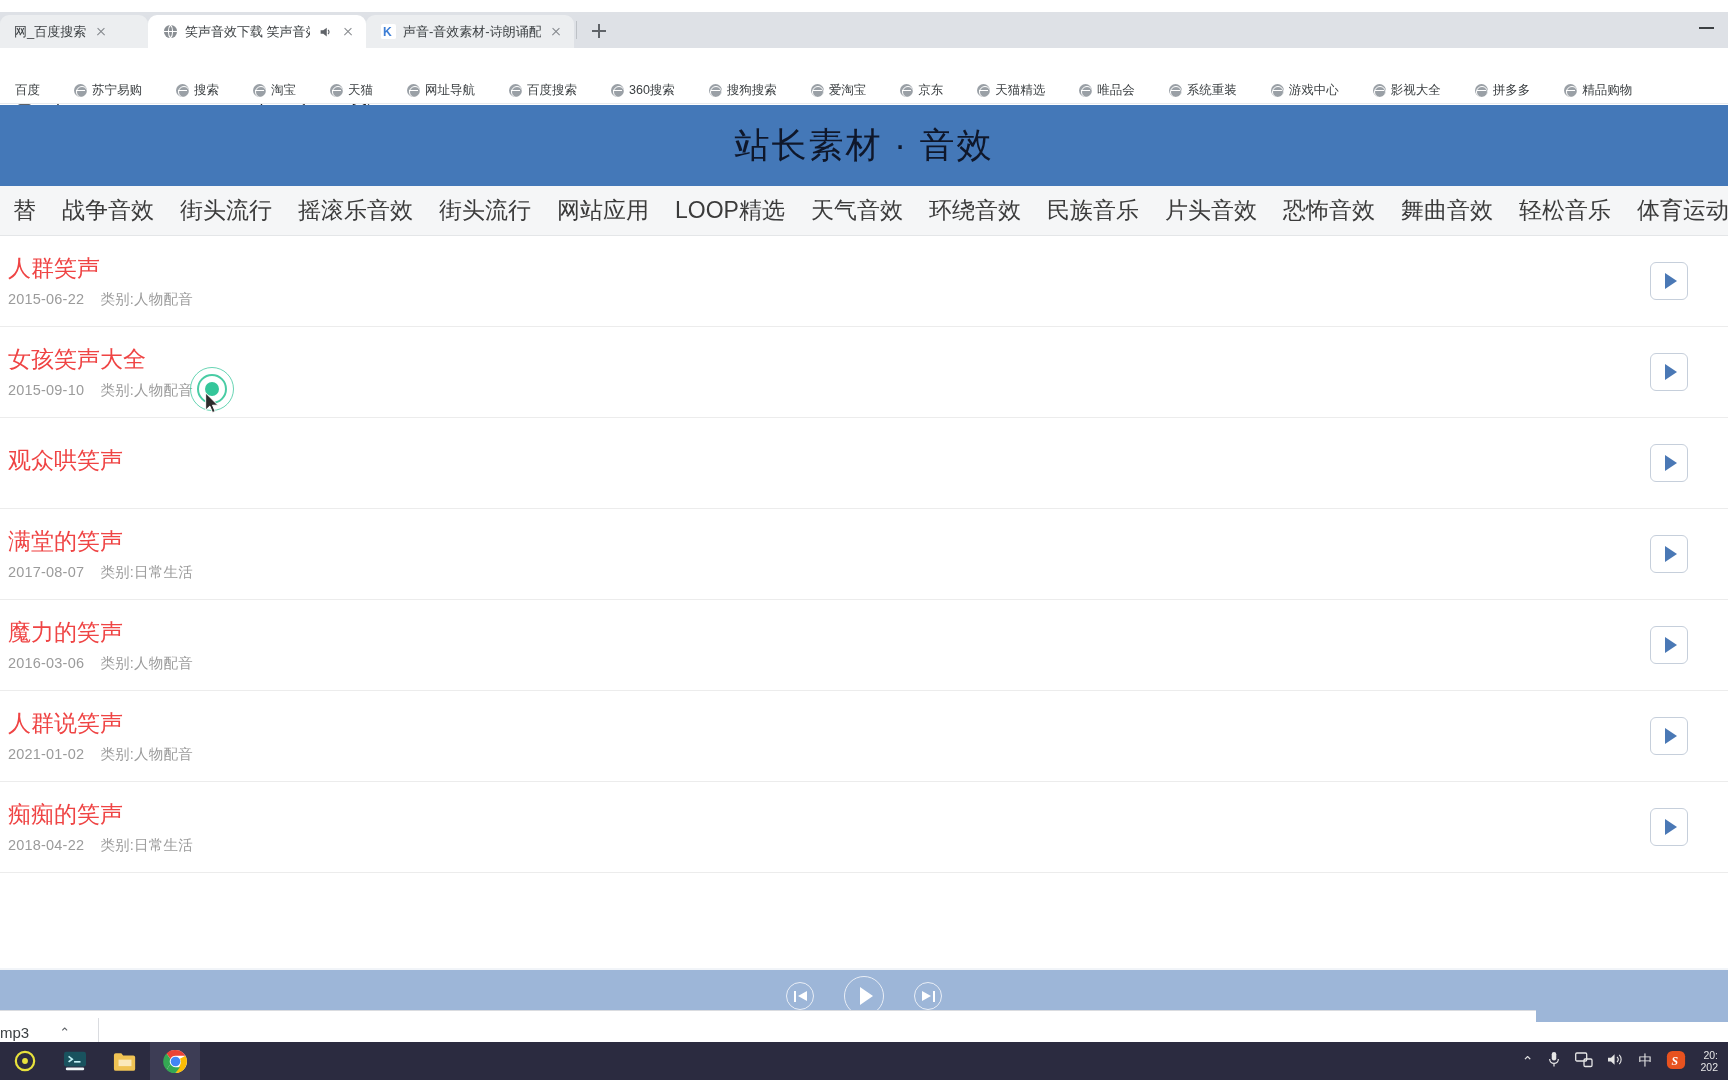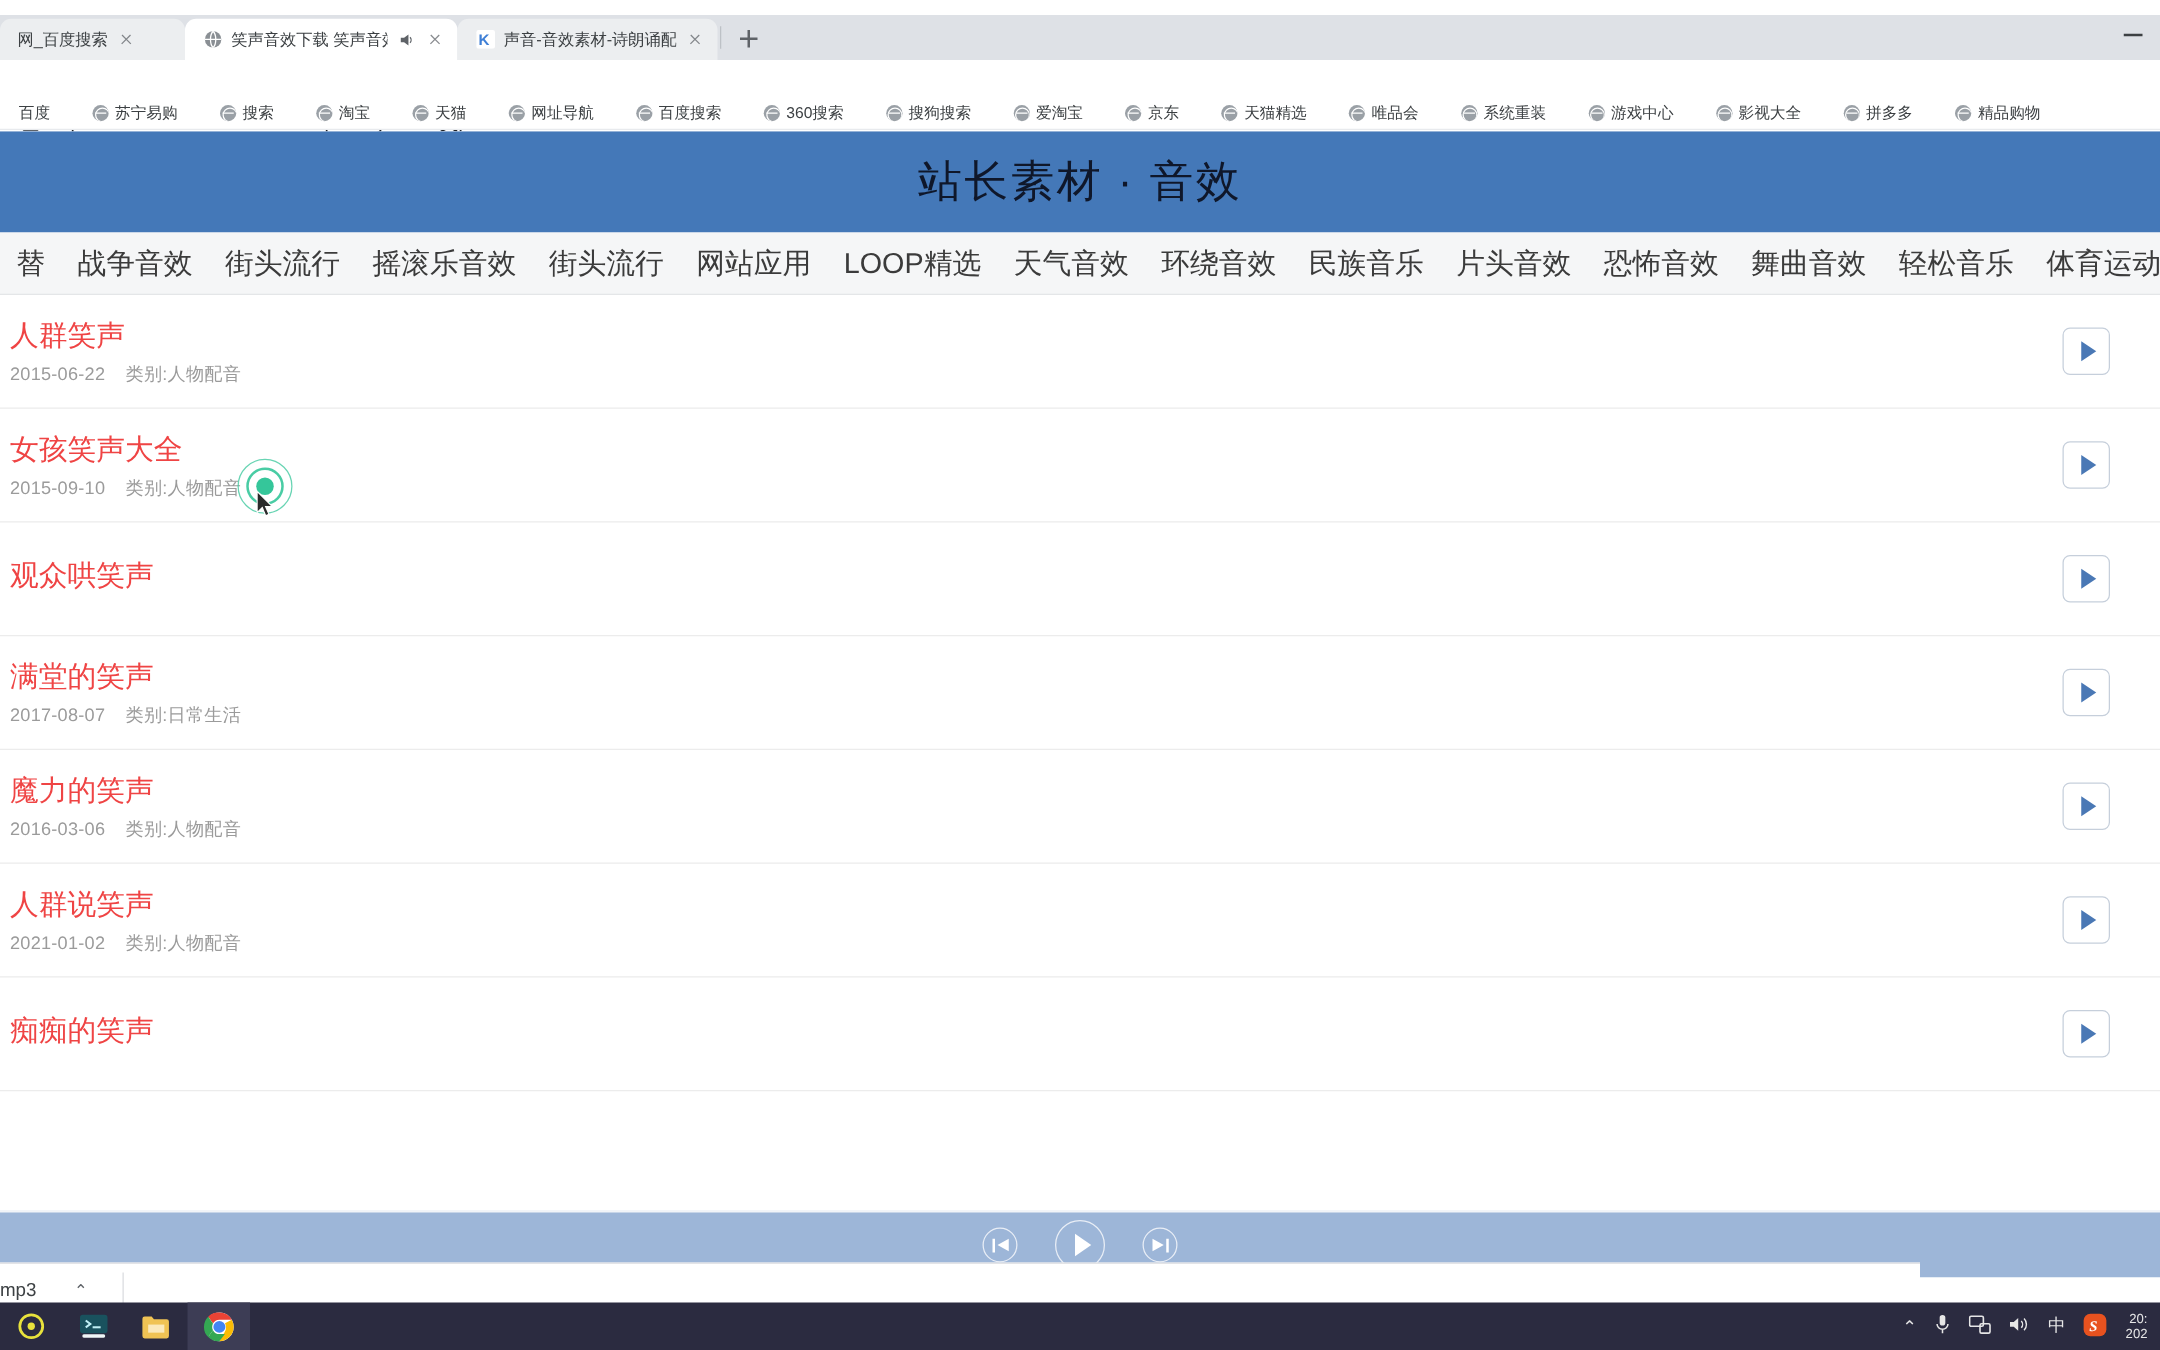--- a/index.html
+++ b/index.html
@@ -394,20 +394,24 @@
           </div>
         </div>
         <div class="play-btn">
             <span class="tri"></span>
           </div>
       </div>
 
       <div class="row">
         <div class="row-main">
           <div class="row-title">痴痴的笑声</div>
+          <div class="row-meta">
+            <span>2018-04-22</span>
+            <span class="cat">类别:日常生活</span>
+          </div>
         </div>
         <div class="play-btn">
             <span class="tri"></span>
           </div>
       </div>
 
     </div>
 
     <div class="ripple">
       <span class="r1"></span>

